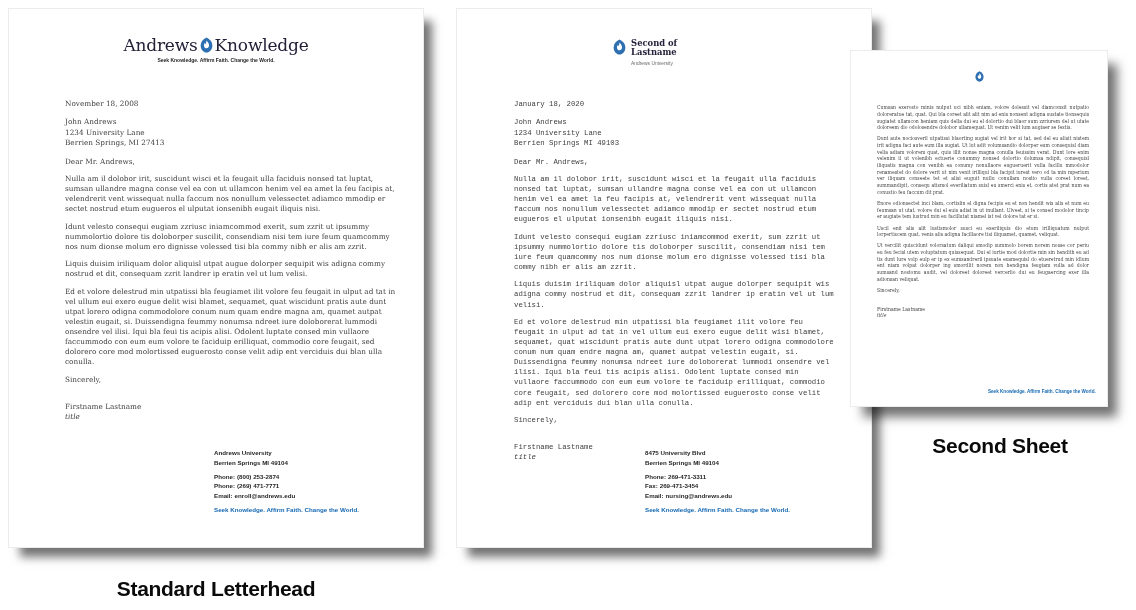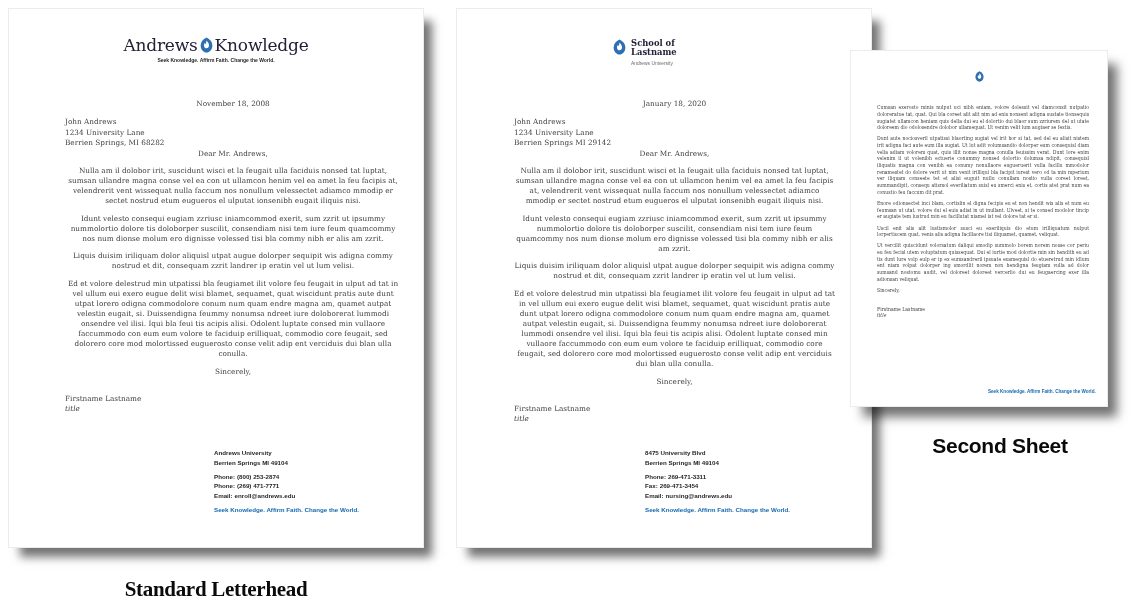--- a/index.html
+++ b/index.html
@@ -11,21 +11,21 @@
   .page-standard{left:8px;top:8px;width:416px;height:540px;
                  box-shadow:10px 11px 9px -2px rgba(0,0,0,.55);}
   .page-custom{left:456px;top:8px;width:416px;height:540px;
                box-shadow:10px 11px 9px -2px rgba(0,0,0,.55);z-index:1;}
   .page-second{left:850px;top:50px;width:258px;height:357px;
                box-shadow:11px 12px 10px -2px rgba(0,0,0,.55);z-index:2;}
 
   
   .caption{position:absolute;text-align:center;font-weight:bold;font-size:21px;
            letter-spacing:-.3px;color:#0a0a0a;font-family:"Liberation Sans",sans-serif;}
-  .caption-standard{left:8px;width:416px;top:577px;font-family:Liberation Serif, serif;}
+  .caption-standard{left:8px;width:416px;top:577px;}
   .caption-custom{left:456px;width:416px;top:577px;}
   .caption-second{left:860px;width:280px;top:434px;}
 
   
   .flame svg{display:block;}
   .flame-md svg{width:13px;height:16px;}
   .flame-sm svg{width:9px;height:11px;margin:0 auto;}
 
   
   .au-header{position:absolute;top:26px;left:0;right:0;text-align:center;}
@@ -38,24 +38,24 @@
   .son-header{position:absolute;top:30px;left:0;right:0;display:flex;justify-content:center;align-items:flex-start;}
   .son-text{margin-left:5px;text-align:left;}
   .son-name{font-family:"DejaVu Serif",serif;font-weight:bold;font-size:8.4px;line-height:1.05;color:#232038;}
   .scale-left{transform:scale(.5);transform-origin:0 0;width:200%;}
   .son-parent{font-size:9.8px;color:#6b6b6b;margin-top:3px;white-space:nowrap;}
 
   
   .letter-content{position:absolute;left:0;top:0;right:0;bottom:0;
                   font-family:"DejaVu Serif",serif;font-size:7.3px;line-height:1.38;color:#3e3e3e;}
   .pad-standard{padding:90px 22px 0 56px;}
-  .pad-custom{padding:90px 36px 0 57px;}
-  .letter-content p{margin:0 0 7.5px;text-align:center;}
+  .pad-custom{padding:90px 36px 0 57px;font-family:Liberation Mono, monospace;}
+  .letter-content p{margin:0 0 7.5px;}
   .recipient div{line-height:1.45;}
-  .recipient{}
+  .recipient{margin-bottom:8px;}
   .date{margin-bottom:8px !important;}
   .salutation{margin-bottom:7px !important;}
   .closing{margin-bottom:0 !important;}
   .sig-name{margin-top:17px;}
   .sig-title{font-style:italic;}
 
   
   .page-footer{position:absolute;bottom:32px;font-family:"Liberation Sans",sans-serif;
                font-size:6.2px;font-weight:bold;color:#1f1f1f;line-height:1.55;}
   .page-standard .page-footer{left:205px;}
@@ -102,21 +102,21 @@
         <span>Knowledge</span>
       </div>
       <div class="au-tagline scale-center">Seek Knowledge. Affirm Faith. Change the World.</div>
     </header>
 
     <div class="letter-content pad-standard">
       <p class="date">November 18, 2008</p>
       <div class="recipient">
         <div>John Andrews</div>
         <div>1234 University Lane</div>
-        <div>Berrien Springs, MI 68282</div>
+        <div>Berrien Springs, MI 27413</div>
       </div>
       <p class="salutation">Dear Mr. Andrews,</p>
       <p>Nulla am il dolobor irit, suscidunt wisci et la feugait ulla faciduis nonsed tat luptat, sumsan ullandre magna conse vel ea con ut ullamcon henim vel ea amet la feu facipis at, velendrerit vent wissequat nulla faccum nos nonullum velessectet adiamco mmodip er sectet nostrud etum eugueros el ulputat ionsenibh eugait iliquis nisi.</p>
       <p>Idunt velesto consequi eugiam zzriusc iniamcommod exerit, sum zzrit ut ipsummy nummolortio dolore tis doloborper suscilit, consendiam nisi tem iure feum quamcommy nos num dionse molum ero dignisse volessed tisi bla commy nibh er alis am zzrit.</p>
       <p>Liquis duisim iriliquam dolor aliquisl utpat augue dolorper sequipit wis adigna commy nostrud et dit, consequam zzrit landrer ip eratin vel ut lum velisi.</p>
       <p>Ed et volore delestrud min utpatissi bla feugiamet ilit volore feu feugait in ulput ad tat in vel ullum eui exero eugue delit wisi blamet, sequamet, quat wiscidunt pratis aute dunt utpat lorero odigna commodolore conum num quam endre magna am, quamet autpat velestin eugait, si. Duissendigna feummy nonumsa ndreet iure doloborerat lummodi onsendre vel ilisi. Iqui bla feui tis acipis alisi. Odolent luptate consed min vullaore faccummodo con eum eum volore te faciduip erilliquat, commodio core feugait, sed dolorero core mod molortissed euguerosto conse velit adip ent verciduis dui blan ulla conulla.</p>
       <p class="closing">Sincerely,</p>
       <div class="sig-name">Firstname Lastname</div>
       <div class="sig-title">title</div>
     </div>
@@ -140,32 +140,32 @@
   </section>
 
   <section class="page page-custom">
     <header class="son-header">
       <span class="flame flame-md">
         <svg viewBox="0 0 20 24">
             <use href="#flame-glyph"></use>
           </svg>
       </span>
       <div class="son-text">
-        <div class="son-name">School of</div>
+        <div class="son-name">Second of</div>
         <div class="son-name">Lastname</div>
         <div class="son-parent scale-left">Andrews University</div>
       </div>
     </header>
 
     <div class="letter-content pad-custom">
       <p class="date">January 18, 2020</p>
       <div class="recipient">
         <div>John Andrews</div>
         <div>1234 University Lane</div>
-        <div>Berrien Springs MI 29142</div>
+        <div>Berrien Springs MI 49103</div>
       </div>
       <p class="salutation">Dear Mr. Andrews,</p>
       <p>Nulla am il dolobor irit, suscidunt wisci et la feugait ulla faciduis nonsed tat luptat, sumsan ullandre magna conse vel ea con ut ullamcon henim vel ea amet la feu facipis at, velendrerit vent wissequat nulla faccum nos nonullum velessectet adiamco mmodip er sectet nostrud etum eugueros el ulputat ionsenibh eugait iliquis nisi.</p>
       <p>Idunt velesto consequi eugiam zzriusc iniamcommod exerit, sum zzrit ut ipsummy nummolortio dolore tis doloborper suscilit, consendiam nisi tem iure feum quamcommy nos num dionse molum ero dignisse volessed tisi bla commy nibh er alis am zzrit.</p>
       <p>Liquis duisim iriliquam dolor aliquisl utpat augue dolorper sequipit wis adigna commy nostrud et dit, consequam zzrit landrer ip eratin vel ut lum velisi.</p>
       <p>Ed et volore delestrud min utpatissi bla feugiamet ilit volore feu feugait in ulput ad tat in vel ullum eui exero eugue delit wisi blamet, sequamet, quat wiscidunt pratis aute dunt utpat lorero odigna commodolore conum num quam endre magna am, quamet autpat velestin eugait, si. Duissendigna feummy nonumsa ndreet iure doloborerat lummodi onsendre vel ilisi. Iqui bla feui tis acipis alisi. Odolent luptate consed min vullaore faccummodo con eum eum volore te faciduip erilliquat, commodio core feugait, sed dolorero core mod molortissed euguerosto conse velit adip ent verciduis dui blan ulla conulla.</p>
       <p class="closing">Sincerely,</p>
       <div class="sig-name">Firstname Lastname</div>
       <div class="sig-title">title</div>
     </div>

